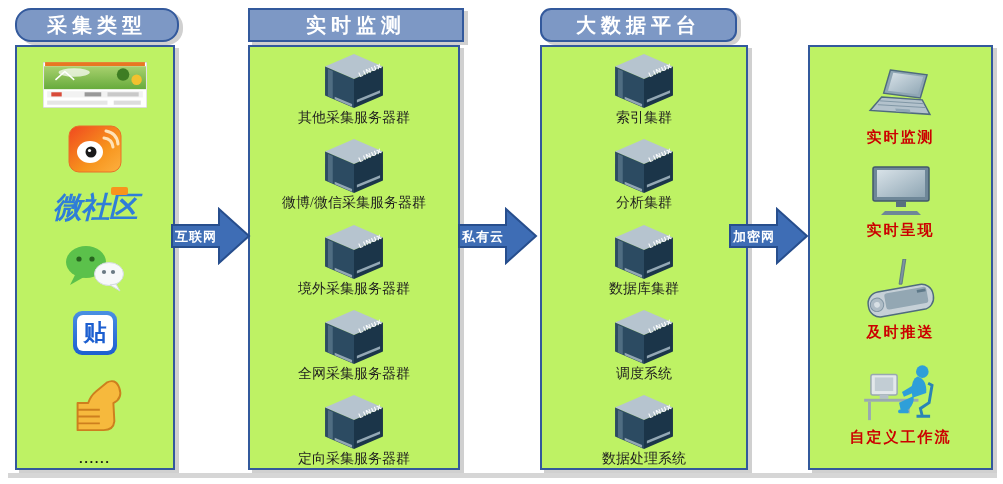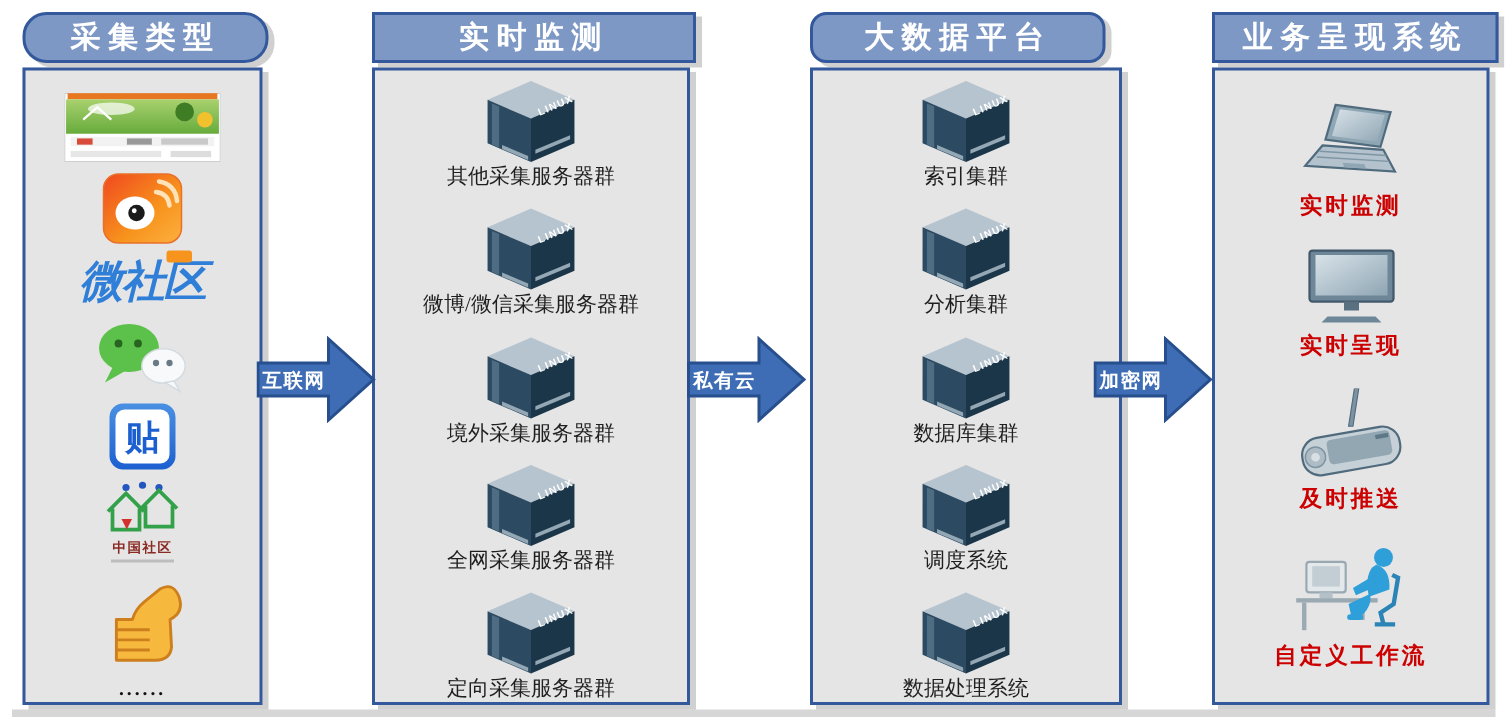--- a/index.html
+++ b/index.html
@@ -5,35 +5,35 @@
   html,body{margin:0;padding:0;background:#ffffff;}
   .stage{position:relative;width:1003px;height:484px;background:#ffffff;overflow:hidden;
          font-family:"Liberation Serif","DejaVu Serif",serif;}
 
   
   .col-header{position:absolute;top:8px;height:30px;line-height:30px;box-sizing:content-box;
     background:#7d98c5;border:2px solid #33599c;box-shadow:4px 3px 0 rgba(150,150,150,.45);
     color:#ffffff;font-weight:bold;font-size:20px;letter-spacing:5px;text-align:center;z-index:2;}
 
   
-  .col-box{position:absolute;top:45px;height:425px;box-sizing:border-box;background:#e5e5e5;
+  .col-box{position:absolute;top:45px;height:425px;box-sizing:border-box;background:#bef264;
     border:2px solid #33599c;box-shadow:4px 3px 0 rgba(150,150,150,.45);
     display:flex;flex-direction:column;align-items:center;overflow:hidden;z-index:1;}
 
   #col1-header{left:15px;width:160px;border-radius:16px;}   #col1-box{left:15px;width:160px;justify-content:space-between;padding:15px 0 3px;}
   #col2-header{left:248px;width:212px;}  #col2-box{left:248px;width:212px;justify-content:space-between;padding:6px 0 0;}
   #col3-header{left:540px;width:193px;border-radius:11px;}  #col3-box{left:540px;width:208px;justify-content:space-between;padding:6px 0 0;}
   #col4-header{left:808px;width:187px;}  #col4-box{left:808px;width:185px;justify-content:space-evenly;padding:2px 0;}
 
   .server-item,.present-item{display:flex;flex-direction:column;align-items:center;}
   .server-label{font-size:14px;color:#1f1f1f;margin-top:0;white-space:nowrap;}
   .present-label{font-size:15px;font-weight:bold;color:#cc0000;letter-spacing:2px;margin-top:4px;white-space:nowrap;}
 
   
-  .arrow{position:absolute;top:224px;width:80px;height:58px;z-index:5;}
+  .arrow{position:absolute;top:207px;width:80px;height:58px;z-index:5;}
   .arrow-label{position:absolute;left:0;top:21px;width:50px;text-align:center;color:#ffffff;
     font-weight:bold;font-size:13px;letter-spacing:1px;
     font-family:"Liberation Serif","DejaVu Serif",serif;}
   #arrow1{left:171px;} #arrow2{left:458px;} #arrow3{left:729px;}
 
   
   .tieba{width:44px;height:44px;border-radius:9px;background:linear-gradient(180deg,#4a90e2,#1c5fd0);
     padding:4px;box-sizing:border-box;}
   .tieba-inner{width:100%;height:100%;background:#ffffff;border-radius:6px;display:flex;
     align-items:center;justify-content:center;color:#1c5fd0;font-weight:bold;font-size:23px;
@@ -77,21 +77,20 @@
         <polygon points="32,27 62,14 62,44 32,57" fill="#1b3549"></polygon>
         <polygon points="35,48.5 59,38.5 59,41.3 35,51.3" fill="#93a7b4"></polygon>
         <text x="38" y="25" transform="rotate(-23 38 25)" fill="#ffffff" font-size="7" font-weight="bold" letter-spacing="1" font-family="'Liberation Sans',sans-serif">LINUX</text>
       </symbol>
     </defs>
   </svg>
 
   <div id="col1-header" class="col-header">采集类型</div>
   <div id="col2-header" class="col-header">实时监测</div>
   <div id="col3-header" class="col-header">大数据平台</div>
-  <div id="col4-header" class="col-header">业务呈现系统</div>
 
   <div id="col1-box" class="col-box">
     <svg width="104" height="46" viewBox="0 0 100 44">
       <rect x="0" y="0" width="100" height="44" fill="#ffffff" stroke="#cccccc"></rect>
       <rect x="2" y="0" width="96" height="4" fill="#e87722"></rect>
       <rect x="1" y="4" width="98" height="22" fill="url(#gbn)"></rect>
       <ellipse cx="30" cy="10" rx="15" ry="4" fill="#ffffff" opacity="0.7"></ellipse>
       <path d="M12 17 L21 9 L30 17" stroke="#ffffff" stroke-width="1.5" fill="none"></path>
       <circle cx="77" cy="12" r="6" fill="#3e7d23"></circle>
       <circle cx="90" cy="17" r="5" fill="#f2c12e"></circle>
@@ -120,34 +119,20 @@
       <circle cx="16" cy="16" r="2.6" fill="#27641f"></circle>
       <circle cx="29" cy="16" r="2.6" fill="#27641f"></circle>
       <ellipse cx="46" cy="31" rx="14.5" ry="11.5" fill="#f7f9fa" stroke="#d4dbe0"></ellipse>
       <polygon points="53,41 57,48 47,42" fill="#f7f9fa" stroke="#d4dbe0"></polygon>
       <circle cx="41" cy="29" r="2.1" fill="#6a7a84"></circle>
       <circle cx="50" cy="29" r="2.1" fill="#6a7a84"></circle>
     </svg>
     <div class="tieba">
       <div class="tieba-inner">贴</div>
     </div>
-    <div class="community">
-      <svg width="56" height="38" viewBox="0 0 56 36">
-        <circle cx="17" cy="4" r="2.4" fill="#2356c0"></circle>
-        <circle cx="28" cy="2.5" r="2.4" fill="#2356c0"></circle>
-        <circle cx="39" cy="4" r="2.4" fill="#2356c0"></circle>
-        <path d="M5 20 L17 8 L29 20" stroke="#33a04a" stroke-width="2.5" fill="none"></path>
-        <path d="M8 18 V32 H26 V18" stroke="#33a04a" stroke-width="2.5" fill="none"></path>
-        <path d="M27 18 L39 6 L51 18" stroke="#33a04a" stroke-width="2.5" fill="none"></path>
-        <path d="M30 16 V30 H48 V16" stroke="#33a04a" stroke-width="2.5" fill="none"></path>
-        <polygon points="14,25 21,25 17.5,32" fill="#d2302c"></polygon>
-      </svg>
-      <div class="community-text">中国社区</div>
-      <div class="community-sub"></div>
-    </div>
     <svg width="60" height="64" viewBox="0 0 62 66">
       <path d="M13 32 L13 60 L40 60 Q50 60 51 51 L50 32 Q60 27 56 16 Q52 6 43 11 L32 20 Q26 25 24 32 Z" fill="#f6b93d" stroke="#cd7f1e" stroke-width="2" stroke-linejoin="round"></path>
       <path d="M13 39 H36 M13 46 H36 M13 53 H36" stroke="#cd7f1e" stroke-width="2" fill="none"></path>
     </svg>
     <div class="dots">......</div>
   </div>
 
   <div id="col2-box" class="col-box">
     <div class="server-item">
       <svg width="64" height="56">

